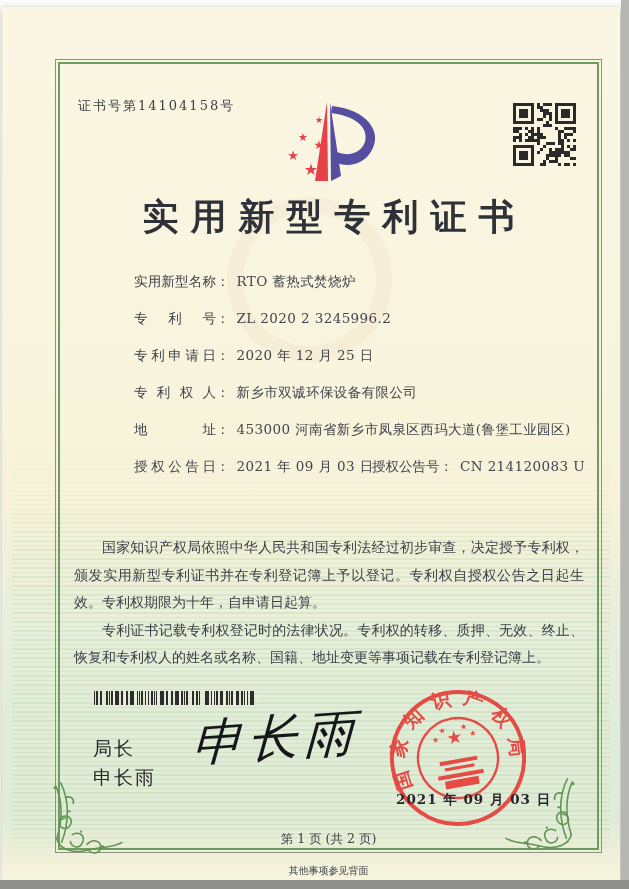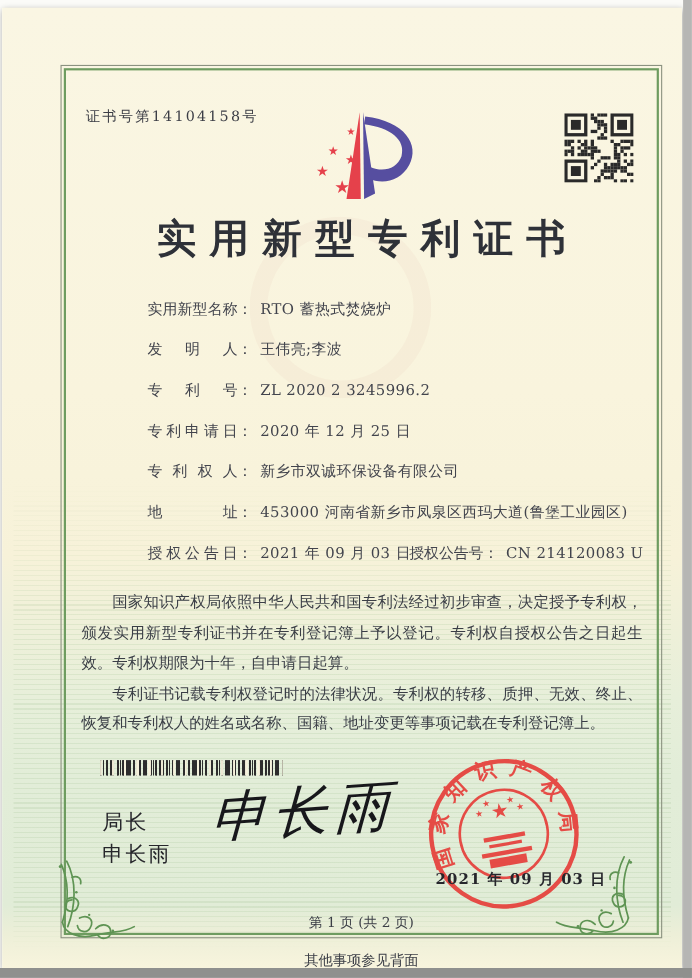--- a/index.html
+++ b/index.html
@@ -25,35 +25,35 @@
   .qr{position:absolute;left:511px;top:96px;width:63px;height:63px;}
   .title{position:absolute;left:53px;top:186px;width:547px;text-align:center;
     font-size:36px;font-weight:bold;letter-spacing:12px;text-indent:12px;color:#2e3138;}
   .fields{position:absolute;left:88px;top:256px;right:28px;font-size:13.5px;color:#42444d;}
   .f-row{position:relative;height:37px;line-height:37px;white-space:nowrap;margin-left:44px;}
   .f-label{display:inline-block;width:82px;text-align:justify;text-align-last:justify;vertical-align:top;}
   .f-colon{margin-right:7px;}
   .f-value{letter-spacing:.4px;}
   .f-second{position:absolute;left:238px;top:0;}
   .paras{position:absolute;left:72px;top:528px;width:510px;}
-  .paras p{margin:0;font-size:14px;line-height:27.5px;text-indent:2em;text-align:justify;color:#3a3e46;}
+  .paras p{margin:0;font-size:14px;line-height:27.5px;text-indent:2em;text-align:justify;color:#3a3e46;font-family:Liberation Mono, monospace;}
   .barcode{position:absolute;left:89px;top:684px;width:166px;height:14px;
     background:
       repeating-linear-gradient(90deg,rgba(246,242,220,.95) 0 2px,transparent 2px 11px),
       repeating-linear-gradient(90deg,#2d2d2d 0 2px,transparent 2px 5px),
       repeating-linear-gradient(90deg,#2d2d2d 0 1px,transparent 1px 3px);}
   .signer{position:absolute;left:91px;top:727px;font-family:"DejaVu Sans","Liberation Sans",sans-serif;
     font-size:19px;line-height:29px;color:#26262b;letter-spacing:2px;}
   .autograph{position:absolute;left:190px;top:698px;font-size:50px;font-style:italic;
     letter-spacing:6px;color:#17171b;transform:rotate(-4deg) skewX(-6deg);white-space:nowrap;}
   .seal{position:absolute;left:381px;top:676px;width:150px;height:150px;transform:rotate(-10deg);opacity:.93;}
   .seal-date{position:absolute;left:394px;top:784px;font-size:13.5px;font-weight:600;
     letter-spacing:1px;color:#26262c;z-index:6;}
   .page-ind{position:absolute;left:53px;top:824px;width:547px;text-align:center;font-size:12.5px;color:#3b3e46;}
-  .back-note{position:absolute;left:53px;top:857px;width:547px;text-align:center;font-size:13px;color:#3b3e46;}
+  .back-note{position:absolute;left:53px;top:857px;width:547px;text-align:center;font-size:10px;color:#3b3e46;}
   .corner{position:absolute;width:78px;height:82px;z-index:3;}
   .corner.left{left:44px;top:770px;}
   .corner.right{left:502px;top:766px;transform:scaleX(-1);}
 </style>
 </head>
 <body>
 
 <div class="paper">
   <div class="texture"></div>
   <div class="watermark"></div>
@@ -240,23 +240,20 @@
       <rect x="6" y="48" width="9" height="9" fill="#2a2a2a"></rect>
     </svg>
 
   <div class="title">实用新型专利证书</div>
 
   <div class="fields">
     <div class="f-row">
       <span class="f-label">实用新型名称</span><span class="f-colon">：</span><span class="f-value">RTO 蓄热式焚烧炉</span>
     </div>
     <div class="f-row">
-      <span class="f-label">发明人</span><span class="f-colon">：</span><span class="f-value">王伟亮;李波</span>
-    </div>
-    <div class="f-row">
       <span class="f-label">专利号</span><span class="f-colon">：</span><span class="f-value">ZL 2020 2 3245996.2</span>
     </div>
     <div class="f-row">
       <span class="f-label">专利申请日</span><span class="f-colon">：</span><span class="f-value">2020 年 12 月 25 日</span>
     </div>
     <div class="f-row">
       <span class="f-label">专利权人</span><span class="f-colon">：</span><span class="f-value">新乡市双诚环保设备有限公司</span>
     </div>
     <div class="f-row">
       <span class="f-label">地址</span><span class="f-colon">：</span><span class="f-value">453000 河南省新乡市凤泉区西玛大道(鲁堡工业园区)</span>

